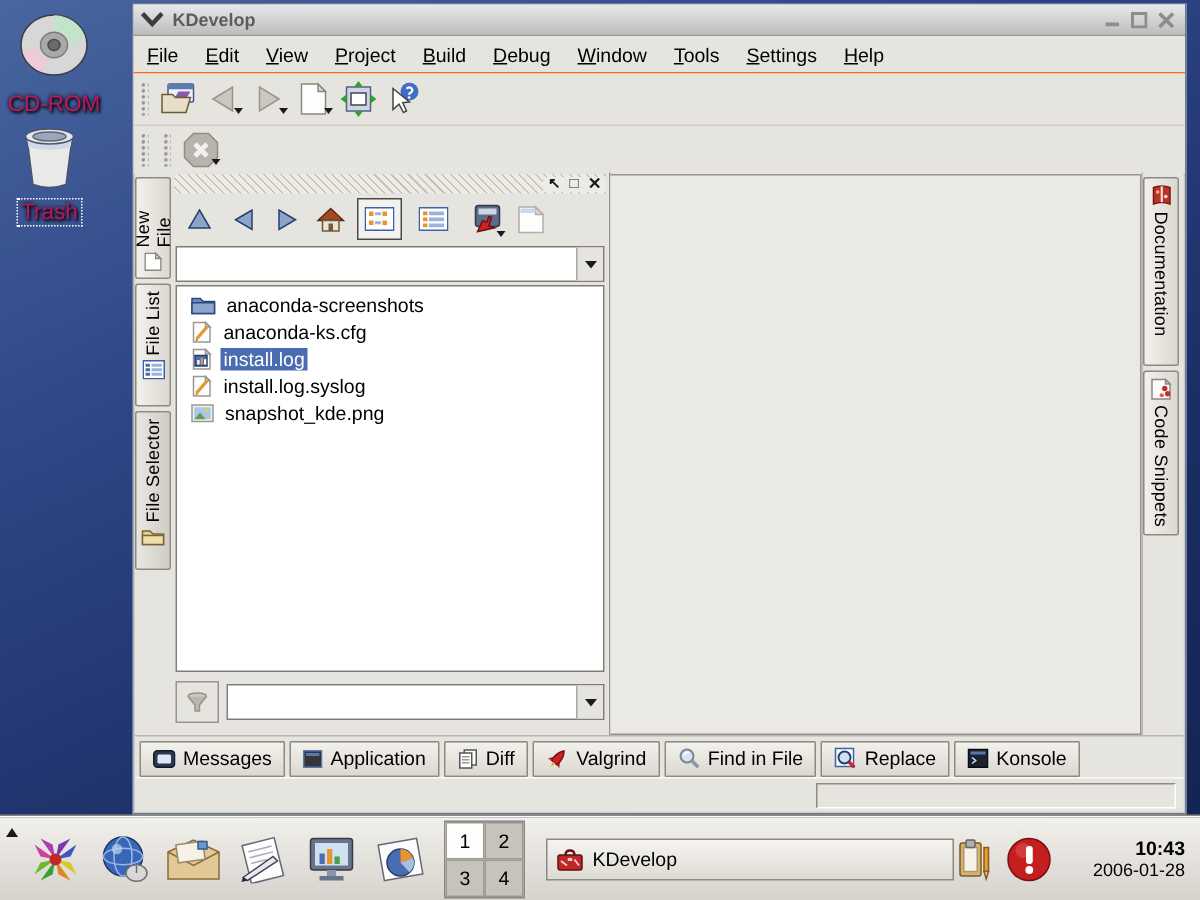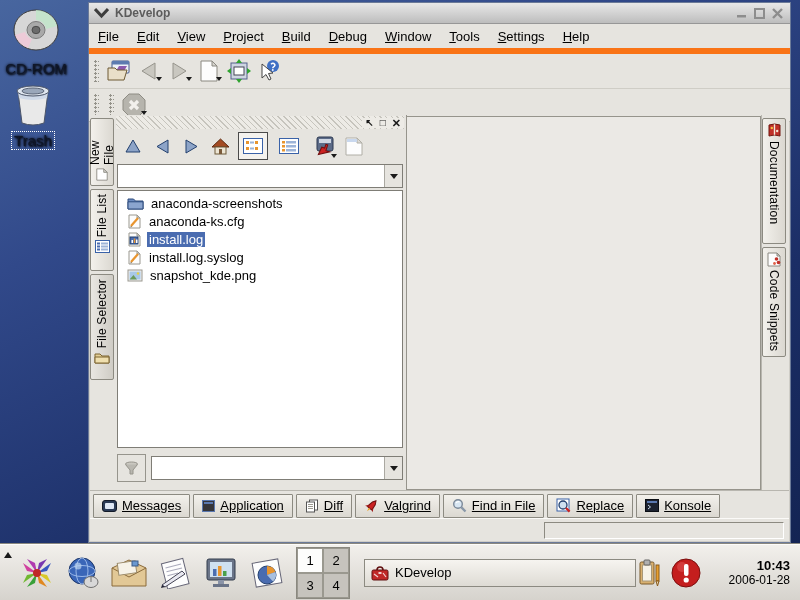--- a/index.html
+++ b/index.html
@@ -1,30 +1,30 @@
 <!DOCTYPE html>
 <html><head>
 <meta charset="utf-8">
 <style>
   html,body{margin:0;padding:0;width:800px;height:600px;overflow:hidden;
     font-family:"Liberation Sans",sans-serif;-webkit-font-smoothing:antialiased;}
   body{position:relative;background:linear-gradient(155deg,#48669f 0%,#31498a 28%,#1b2e66 65%,#122250 100%);}
   
-  .deskicon{position:absolute;width:72px;text-align:center;color:#0f172a;font-size:15px;}
+  .deskicon{position:absolute;width:72px;text-align:center;color:#be185d;font-size:15px;}
   .deskicon .cap{display:inline-block;margin-top:3px;padding:0 2px;text-shadow:1px 1px 2px #000,0 0 3px #000;}
   .deskicon .cap.focus{outline:1px dotted #fff;}
   
   .window{position:absolute;left:88px;top:2px;width:701px;height:539px;
     background:#e6e4df;border:1px solid #6b7a98;box-shadow:inset 0 0 0 1px #cfcdc7;}
   .titlebar{height:20px;background:linear-gradient(#e8e8e8,#bdbdbd);display:flex;align-items:center;
     padding:0 5px;border-bottom:1px solid #979797;}
   .titlebar .title{font-size:12px;font-weight:bold;color:#5c5c5c;margin-left:6px;flex:1;}
   .winbtn{width:16px;height:14px;display:flex;align-items:center;justify-content:center;margin-left:2px;}
   
-  .menubar{height:24px;display:flex;align-items:center;background:#e6e4df;border-bottom:6px solid #f97316;font-size:13px;color:#000;}
+  .menubar{height:24px;display:flex;align-items:center;background:#e6e4df;border-bottom:1px solid #f97316;font-size:13px;color:#000;}
   .menubar .mi{padding:3px 9px;}
   
   .tbar{display:flex;align-items:center;background:#e6e4df;}
   .tbar1{height:34px;border-bottom:1px solid #cfcdc6;}
   .tbar2{height:32px;border-bottom:1px solid #b8b6af;}
   .grip{width:5px;height:22px;margin:0 5px;background-image:radial-gradient(circle at 1.5px 1.5px,#94928a 1px,rgba(0,0,0,0) 1.3px);background-size:4px 4px;}
   .tbtn{position:relative;width:30px;height:28px;display:flex;align-items:center;justify-content:center;}
   .dd{position:absolute;right:2px;bottom:1px;width:0;height:0;border:3px solid rgba(0,0,0,0);border-top:4px solid #1a1a1a;}
   
   .main{position:absolute;left:1px;right:1px;top:112px;height:375px;display:flex;background:#e6e4df;}
@@ -52,21 +52,21 @@
   .pathrow{margin:1px 3px 2px 3px;}
   .filelist{flex:1;margin:0 3px;background:#fff;border:1px solid #7f7d76;padding:3px 1px;font-size:13px;overflow:hidden;}
   .frow{display:flex;align-items:center;height:18px;gap:5px;padding-left:8px;}
   .frow .nm{padding:0 2px;color:#000;white-space:nowrap;}
   .frow.sel .nm{background:#4a6cb0;color:#fff;}
   .filterrow{height:34px;display:flex;align-items:center;gap:5px;padding:3px 3px 5px 3px;}
   .filterbtn{width:27px;height:26px;border:1px solid #96948c;background:#e6e4df;display:flex;align-items:center;justify-content:center;}
   .mdi{flex:1;background:#ebe9e5;border:1px solid #96948c;border-left:none;margin:1px 0 0 0;}
   
   .bottomtabs{position:absolute;left:1px;right:1px;top:487px;height:29px;display:flex;align-items:center;gap:3px;
-    padding:0 0 0 3px;background:#e6e4df;border-top:1px solid #b8b6af;text-decoration:underline;}
+    padding:0 0 0 3px;background:#e6e4df;border-top:1px solid #b8b6af;}
   .btab{display:flex;align-items:center;gap:5px;height:22px;padding:0 8px;font-size:13px;color:#000;
     border:1px solid #8c8a81;background:linear-gradient(#f3f1ec,#dbd8d1);border-radius:1px;}
   .statusbar{position:absolute;left:1px;right:1px;bottom:1px;height:22px;background:#e6e4df;border-top:1px solid #fbfaf8;}
   .statuscell{position:absolute;right:5px;top:3px;width:238px;height:15px;
     border-top:1px solid #8c8a81;border-left:1px solid #8c8a81;border-bottom:1px solid #fff;border-right:1px solid #fff;}
   
   .taskbar{position:absolute;left:0;bottom:0;width:800px;height:55px;display:flex;align-items:center;
     background:linear-gradient(#f2f0ec,#d6d3cd);border-top:1px solid #fdfcfa;box-shadow:0 -1px 0 #8a887f;}
   .hidezone{width:14px;height:55px;position:relative;}
   .hidearr{position:absolute;left:4px;top:3px;width:0;height:0;border:4px solid rgba(0,0,0,0);border-bottom:6px solid #1a1a1a;}

